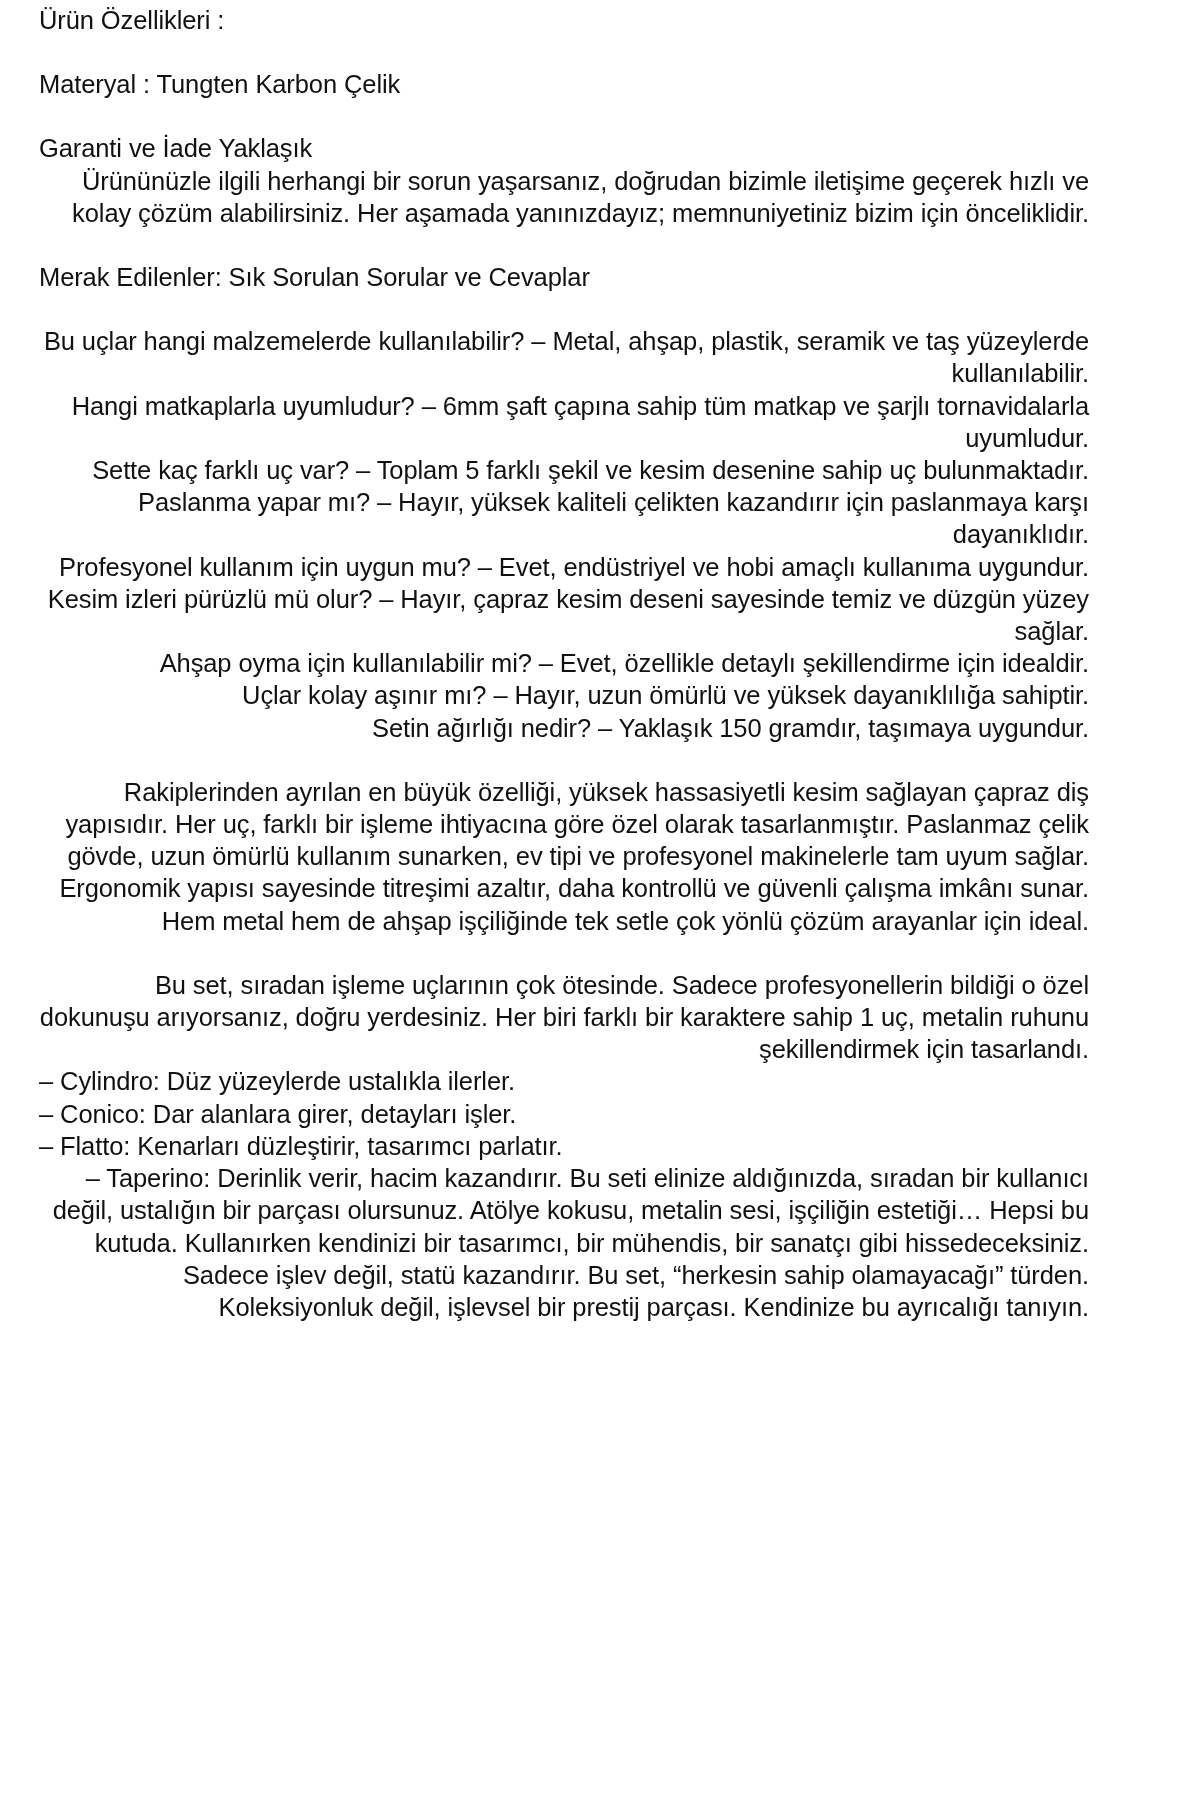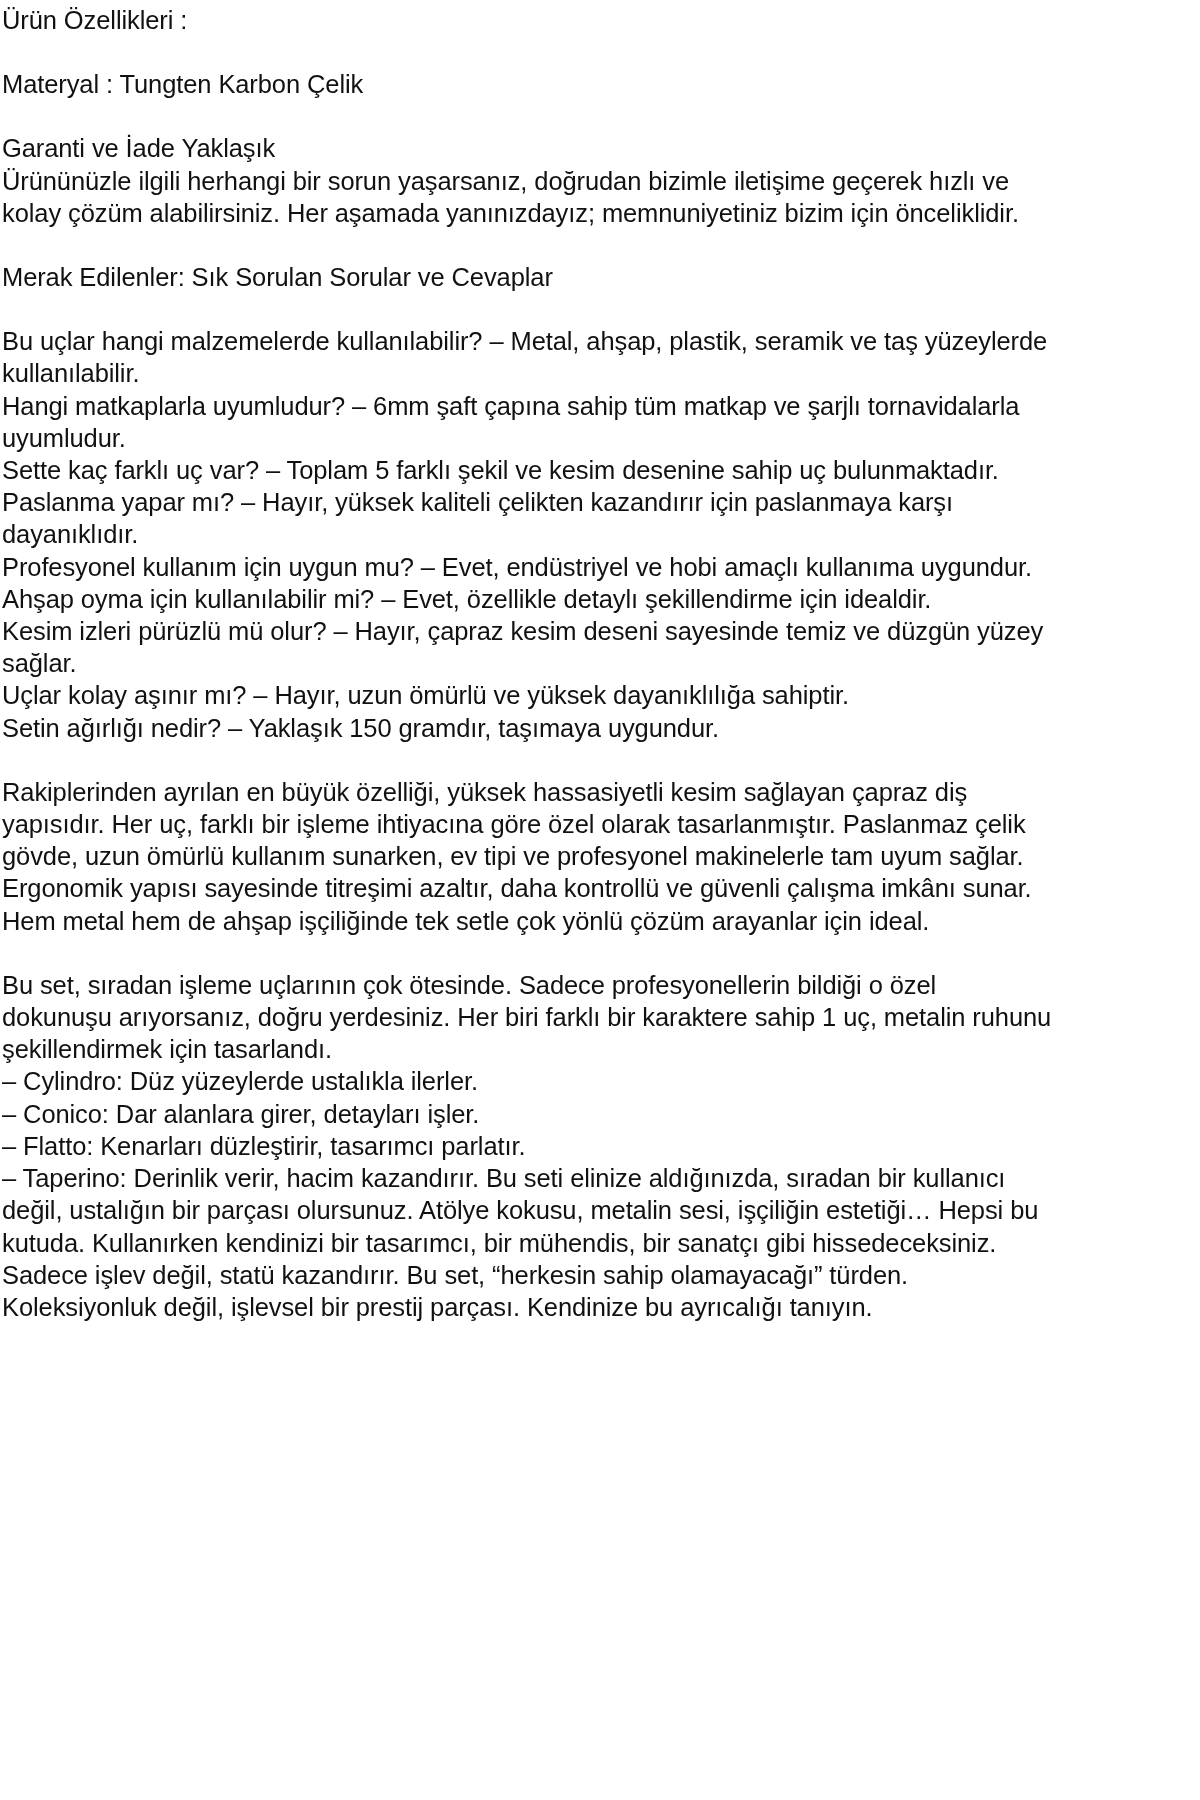--- a/index.html
+++ b/index.html
@@ -24,20 +24,21 @@
     padding: 4px 0 0 2px;
     box-sizing: border-box;
   }
 
   .doc {
     width: 1050px;
     font-size: 25.5px;
     line-height: 32.2px;
     letter-spacing: -0.1px;
     color: #111111;
+    margin-left: 37px;
   }
 
   
   .block {
     margin: 0;
     padding: 0;
   }
 
   
   .gap-lg { height: 32px; }
@@ -46,21 +47,21 @@
     display: block;
     white-space: pre-wrap;
     word-break: normal;
     overflow-wrap: break-word;
   }
 
   
   .para {
     margin: 0;
     padding: 0;
-    text-align: left;
+    text-align: right;
   }
 
   .bullet-line {
     display: block;
     white-space: pre-wrap;
   }
 </style>
 </head>
 <body>
 
@@ -91,22 +92,22 @@
     </div>
 
     <div class="gap-lg"></div>
 
     <div class="block">
       <p class="para">Bu uçlar hangi malzemelerde kullanılabilir? – Metal, ahşap, plastik, seramik ve taş yüzeylerde kullanılabilir.</p>
       <p class="para">Hangi matkaplarla uyumludur? – 6mm şaft çapına sahip tüm matkap ve şarjlı tornavidalarla uyumludur.</p>
       <p class="para">Sette kaç farklı uç var? – Toplam 5 farklı şekil ve kesim desenine sahip uç bulunmaktadır.</p>
       <p class="para">Paslanma yapar mı? – Hayır, yüksek kaliteli çelikten kazandırır için paslanmaya karşı dayanıklıdır.</p>
       <p class="para">Profesyonel kullanım için uygun mu? – Evet, endüstriyel ve hobi amaçlı kullanıma uygundur.</p>
+      <p class="para">Kesim izleri pürüzlü mü olur? – Hayır, çapraz kesim deseni sayesinde temiz ve düzgün yüzey sağlar.</p>
       <p class="para">Ahşap oyma için kullanılabilir mi? – Evet, özellikle detaylı şekillendirme için idealdir.</p>
-      <p class="para">Kesim izleri pürüzlü mü olur? – Hayır, çapraz kesim deseni sayesinde temiz ve düzgün yüzey sağlar.</p>
       <p class="para">Uçlar kolay aşınır mı? – Hayır, uzun ömürlü ve yüksek dayanıklılığa sahiptir.</p>
       <p class="para">Setin ağırlığı nedir? – Yaklaşık 150 gramdır, taşımaya uygundur.</p>
     </div>
 
     <div class="gap-lg"></div>
 
     <div class="block">
       <p class="para">Rakiplerinden ayrılan en büyük özelliği, yüksek hassasiyetli kesim sağlayan çapraz diş yapısıdır. Her uç, farklı bir işleme ihtiyacına göre özel olarak tasarlanmıştır. Paslanmaz çelik gövde, uzun ömürlü kullanım sunarken, ev tipi ve profesyonel makinelerle tam uyum sağlar. Ergonomik yapısı sayesinde titreşimi azaltır, daha kontrollü ve güvenli çalışma imkânı sunar. Hem metal hem de ahşap işçiliğinde tek setle çok yönlü çözüm arayanlar için ideal.</p>
     </div>
 

